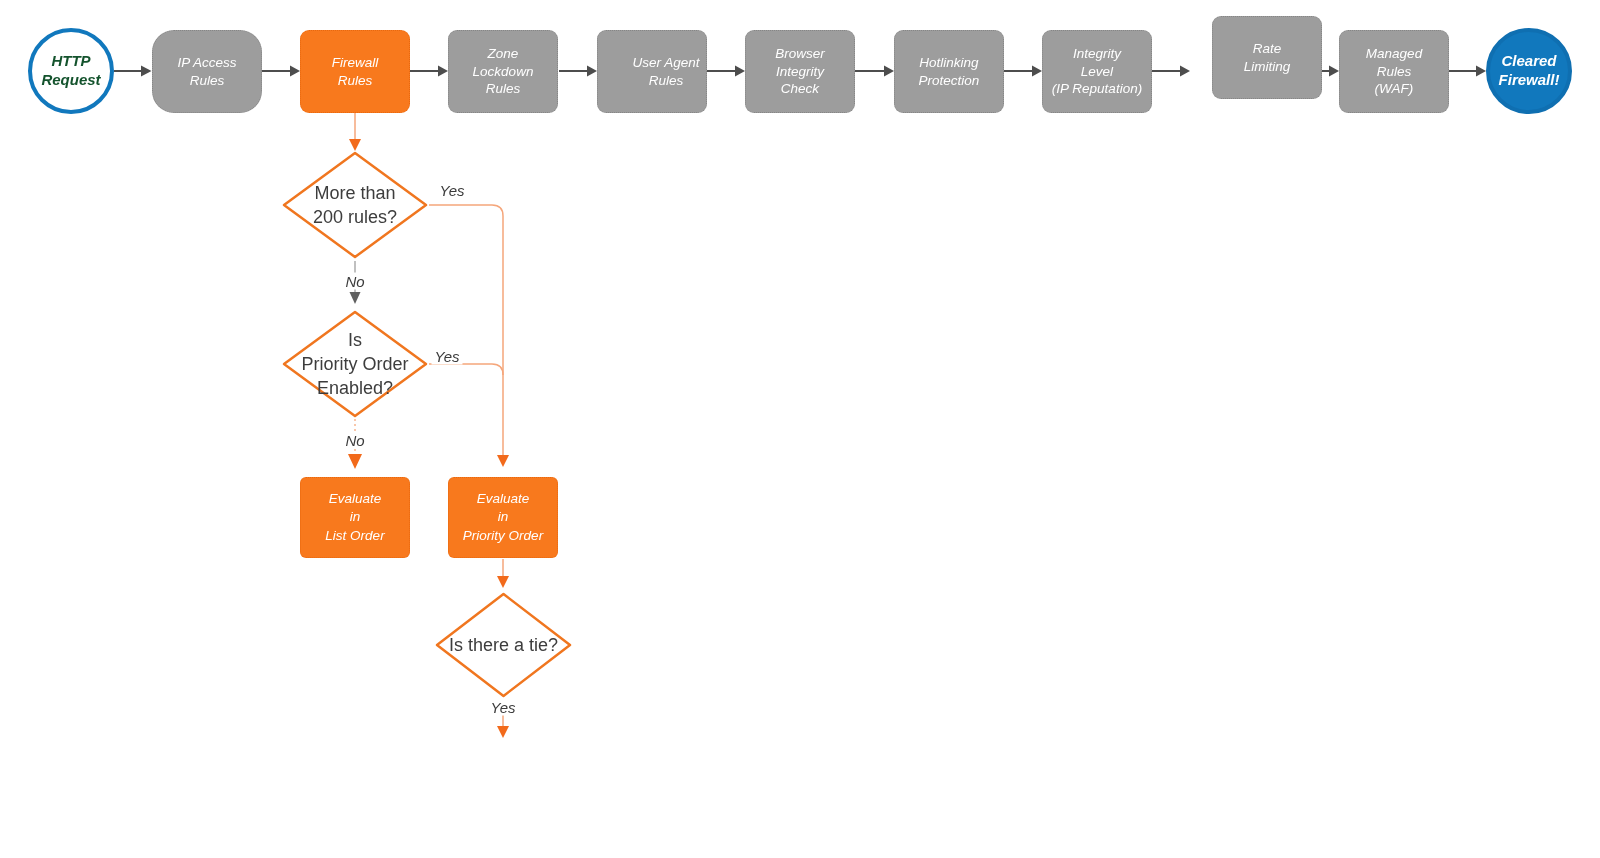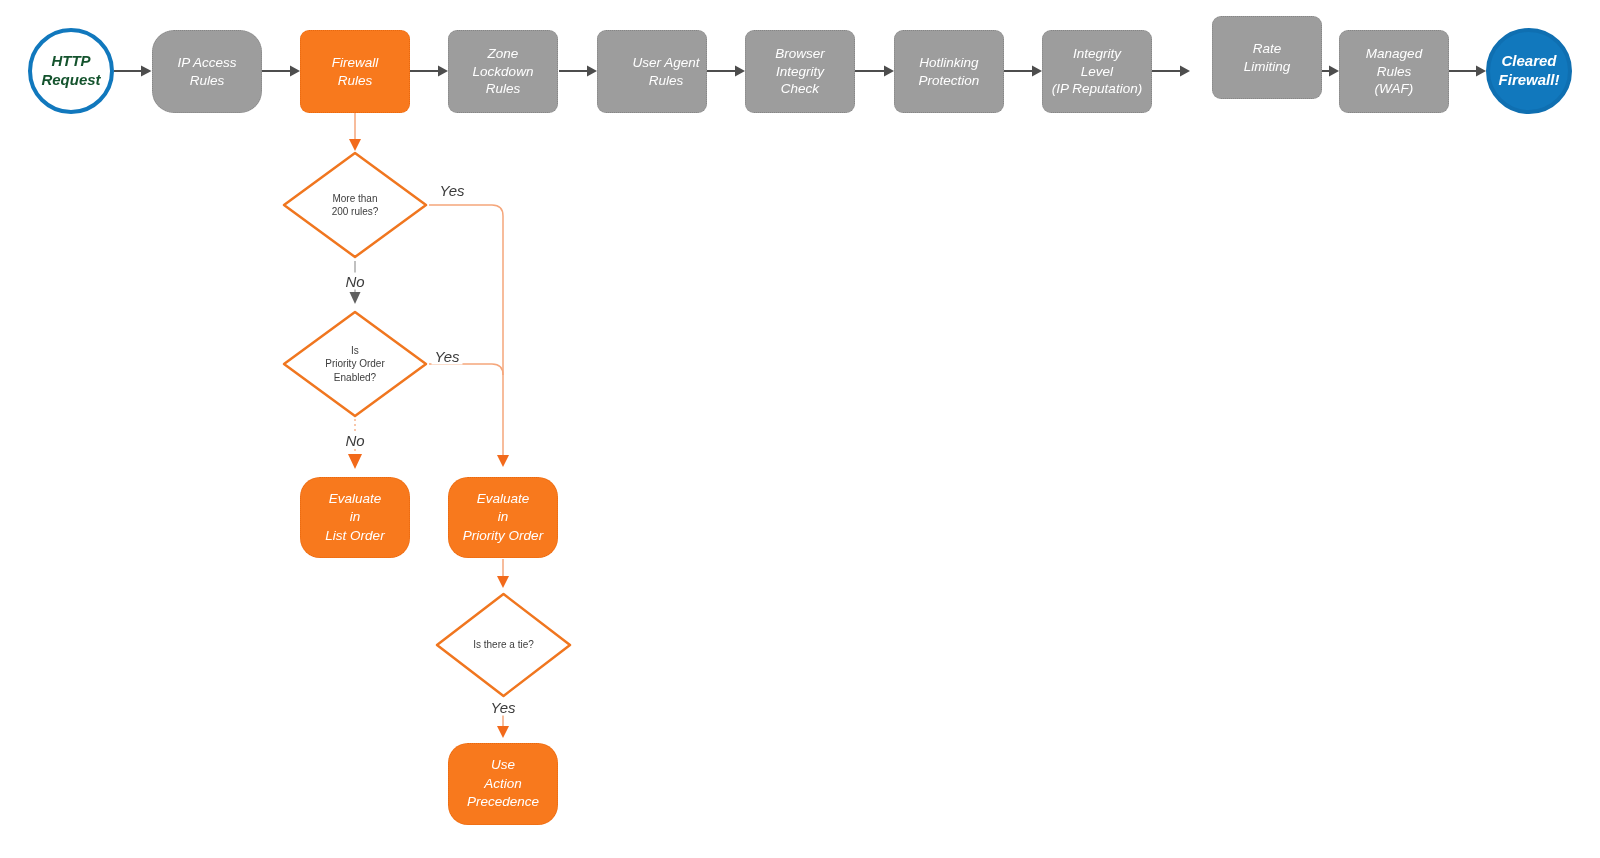--- a/index.html
+++ b/index.html
@@ -5,30 +5,30 @@
   * { margin:0; padding:0; box-sizing:border-box; }
   html,body { background:#ffffff; }
   body { font-family:"Liberation Sans", sans-serif; }
   .canvas { position:relative; width:1600px; height:858px; background:#ffffff; overflow:hidden; }
   .edges { position:absolute; left:0; top:0; pointer-events:none; }
   .node { position:absolute; display:flex; align-items:center; justify-content:center; text-align:center; }
   .label { white-space:pre-line; }
   .stage { width:110px; height:83px; border-radius:9px; background:#9d9d9d; border:1px dotted #868686;
            color:#ffffff; font-style:italic; font-size:13.5px; line-height:1.32; }
   .stage.orange { background:#f8791d; border:1px dotted #e8680f; }
-  .action { width:110px; border-radius:20px; background:#f8791d; border:1px dotted #e8680f;
+  .action { width:110px; border-radius:6px; background:#f8791d; border:1px dotted #e8680f;
             color:#ffffff; font-style:italic; font-size:13.5px; line-height:1.38; }
   .circle { width:86px; height:86px; border-radius:50%; font-weight:bold; font-style:italic;
             font-size:15px; line-height:1.25; }
   .circle.start { background:#ffffff; border:4px solid #1178bd; color:#14532d; }
   .circle.end { background:#1178bd; border:4px solid #0f6fb1; color:#ffffff; }
   .diamond { position:absolute; }
   .diamond svg { position:absolute; left:0; top:0; }
   .dtext { position:absolute; left:0; top:0; right:0; bottom:0; display:flex; align-items:center;
-           justify-content:center; text-align:center; color:#3d3d3d; font-size:10px; line-height:1.35;
+           justify-content:center; text-align:center; color:#3d3d3d; font-size:18px; line-height:1.35;
            white-space:pre-line; }
   .edge-label { position:absolute; transform:translate(-50%,-50%); font-style:italic; font-size:15px;
                 color:#3b3b3b; background:#ffffff; padding:0 3px; }
 </style>
 </head>
 <body>
 
 <div class="canvas">
 
   <svg class="edges" width="1600" height="858" viewBox="0 0 1600 858">
@@ -181,25 +181,20 @@
   <div class="node action" style="left:300px; top:477px; height:81px;">
     <span class="label">Evaluate
 in
 List Order</span>
   </div>
   <div class="node action" style="left:448px; top:477px; height:81px;">
     <span class="label">Evaluate
 in
 Priority Order</span>
   </div>
-  <div class="node action" style="left:448px; top:743px; height:82px;">
-    <span class="label">Use
-Action
-Precedence</span>
-  </div>
 
   <div class="edge-label" style="left:452px; top:190px;">Yes</div>
   <div class="edge-label" style="left:355px; top:281px;">No</div>
   <div class="edge-label" style="left:447px; top:356px;">Yes</div>
   <div class="edge-label" style="left:355px; top:440px;">No</div>
   <div class="edge-label" style="left:503px; top:707px;">Yes</div>
 
 </div>
 
 </body></html>

